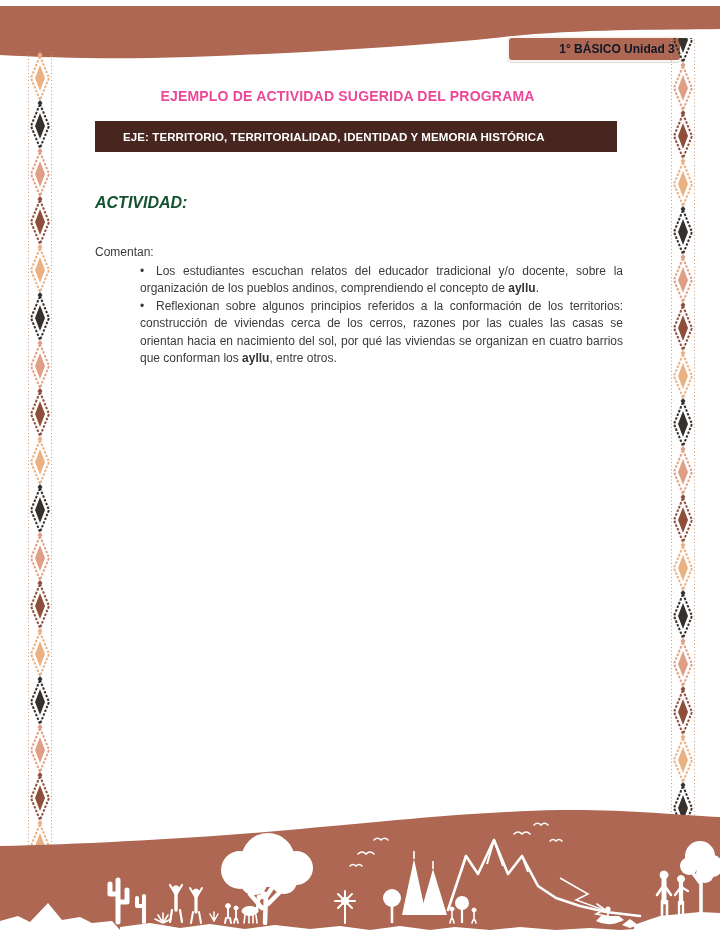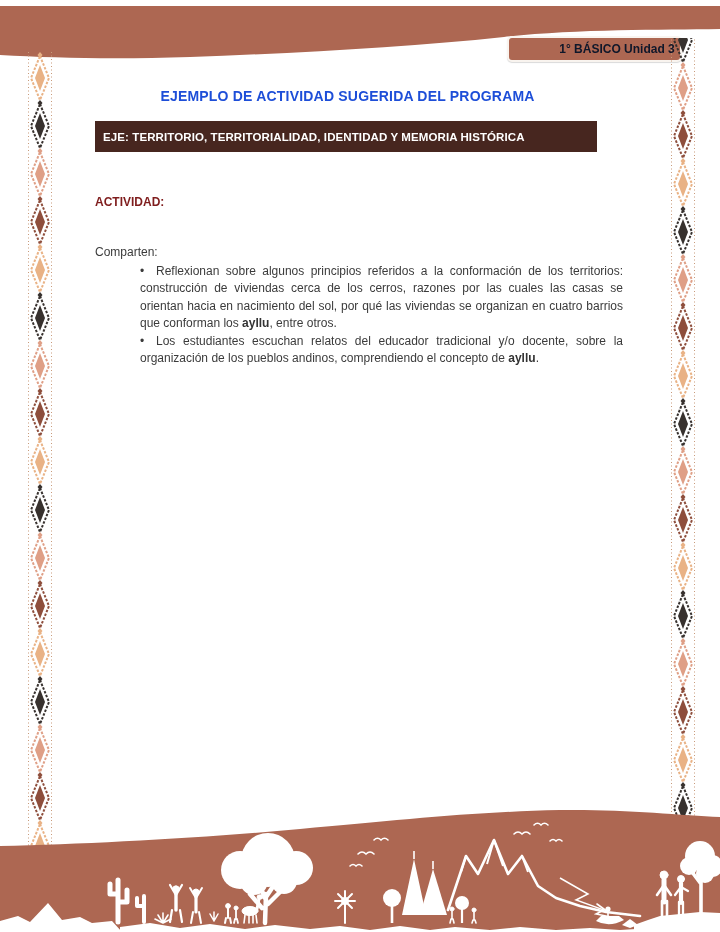--- a/index.html
+++ b/index.html
@@ -30,42 +30,42 @@
 
   
   .strip { width:26px; overflow:hidden; }
   #strip-left  { left:27px;  top:52px; height:796px; }
   #strip-right { left:670px; top:38px; height:782px; }
 
   
   #doc-title {
     left:95px; top:88px; width:505px;
     text-align:center;
-    font-size:14px; font-weight:bold; color:#1d4ed8;
+    font-size:14px; font-weight:bold; color:#ec4899;
     letter-spacing:.2px;
   }
   #eje-banner {
     left:95px; top:121px; width:494px; height:31px;
     background:#47261f;
     color:#ffffff; font-size:11.5px; font-weight:bold;
     display:flex; align-items:center;
-    padding-left:8px;
+    padding-left:28px;
     letter-spacing:.1px;
   }
   .bodytext {
     font-size:12px; line-height:17.5px; color:#3b3b3b;
     text-align:justify; text-align-last:left;
   }
   #activity-block {
     left:95px; top:194px; width:528px;
     position:absolute; padding-left:68px; box-sizing:border-box;
   }
   #activity-label {
     position:absolute; left:0; top:0;
-    color:#7f1d1d; font-weight:bold; font-size:12px; line-height:17.5px;
+    color:#14532d; font-weight:bold; font-size:16px; line-height:17.5px;font-style:italic;
   }
   #examples-block { left:95px; top:244px; width:528px; }
   #examples-heading { margin:0 0 1px 0; }
   #examples-list { list-style:none; margin:0; padding:0; }
   #examples-list li { margin-left:45px; }
   .bullet { display:inline-block; width:16px; }
   b { font-weight:bold; color:#333; }
 
   
   #footer-scene { left:0; bottom:0; width:720px; height:150px; }
@@ -145,27 +145,27 @@
 
 <div id="doc-title" class="abs">EJEMPLO DE ACTIVIDAD SUGERIDA DEL PROGRAMA</div>
 
 <div id="eje-banner" class="abs">EJE: TERRITORIO, TERRITORIALIDAD, IDENTIDAD Y MEMORIA HISTÓRICA</div>
 
 <div id="activity-block" class="abs bodytext">
   <span id="activity-label">ACTIVIDAD:</span>
 </div>
 
 <div id="examples-block" class="abs bodytext">
-  <p id="examples-heading">Comparten:</p>
+  <p id="examples-heading">Comentan:</p>
   <ul id="examples-list">
     <li>
-      <span class="bullet">•</span><span>Reflexionan sobre algunos principios referidos a la conformación de los territorios: construcción de viviendas cerca de los cerros, razones por las cuales las casas se orientan hacia en nacimiento del sol, por qué las viviendas se organizan en cuatro barrios que conforman los </span><b>ayllu</b><span>, entre otros.</span>
+      <span class="bullet">•</span><span>Los estudiantes escuchan relatos del educador tradicional y/o docente, sobre la organización de los pueblos andinos, comprendiendo el concepto de </span><b>ayllu</b><span>.</span>
     </li>
     <li>
-      <span class="bullet">•</span><span>Los estudiantes escuchan relatos del educador tradicional y/o docente, sobre la organización de los pueblos andinos, comprendiendo el concepto de </span><b>ayllu</b><span>.</span>
+      <span class="bullet">•</span><span>Reflexionan sobre algunos principios referidos a la conformación de los territorios: construcción de viviendas cerca de los cerros, razones por las cuales las casas se orientan hacia en nacimiento del sol, por qué las viviendas se organizan en cuatro barrios que conforman los </span><b>ayllu</b><span>, entre otros.</span>
     </li>
   </ul>
 </div>
 
 <svg id="footer-scene" class="abs" viewBox="0 0 720 150" width="720" height="150" aria-hidden="true">
   <path d="M0,64 C90,62 200,56 300,47 C400,38 470,30 560,28 C620,27 680,33 720,35 L720,150 L0,150 Z" fill="#ad6752"></path>
   <g fill="#ffffff" stroke="none">
 
     <path d="M0,150 L0,139 L18,134 L30,140 L48,121 L62,138 L80,135 L92,141 L112,139 L122,150 Z"></path>
 

